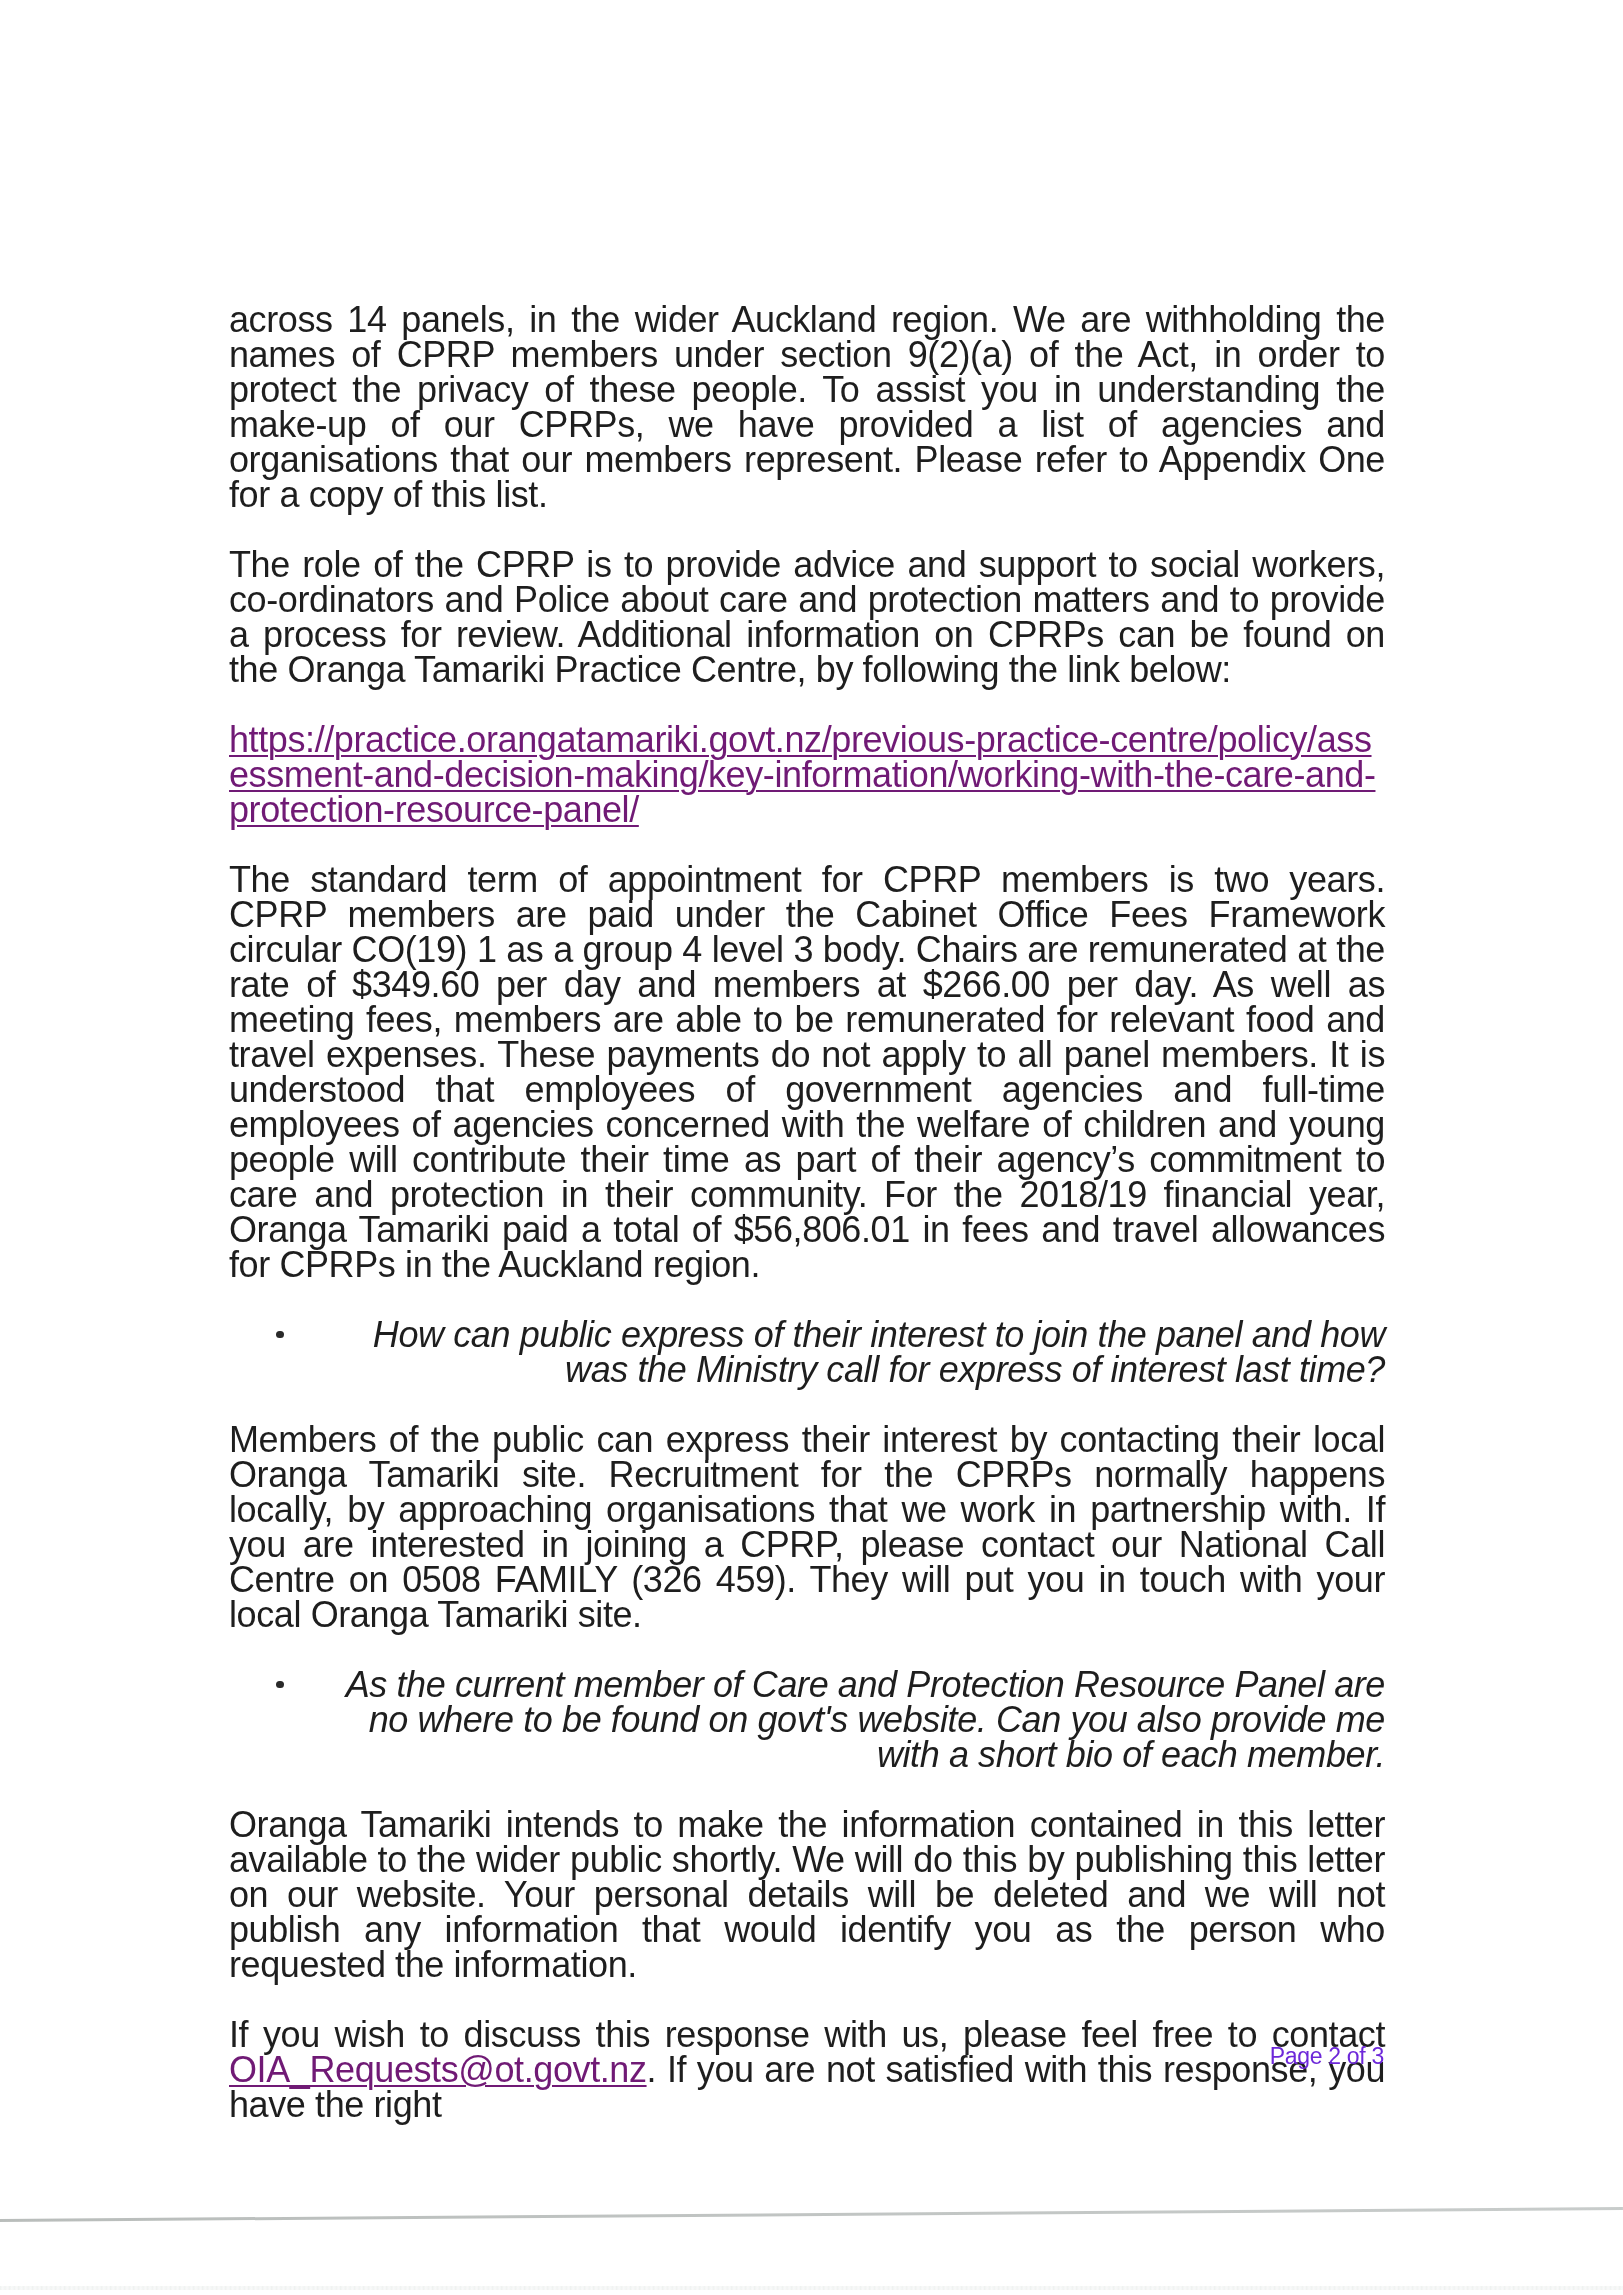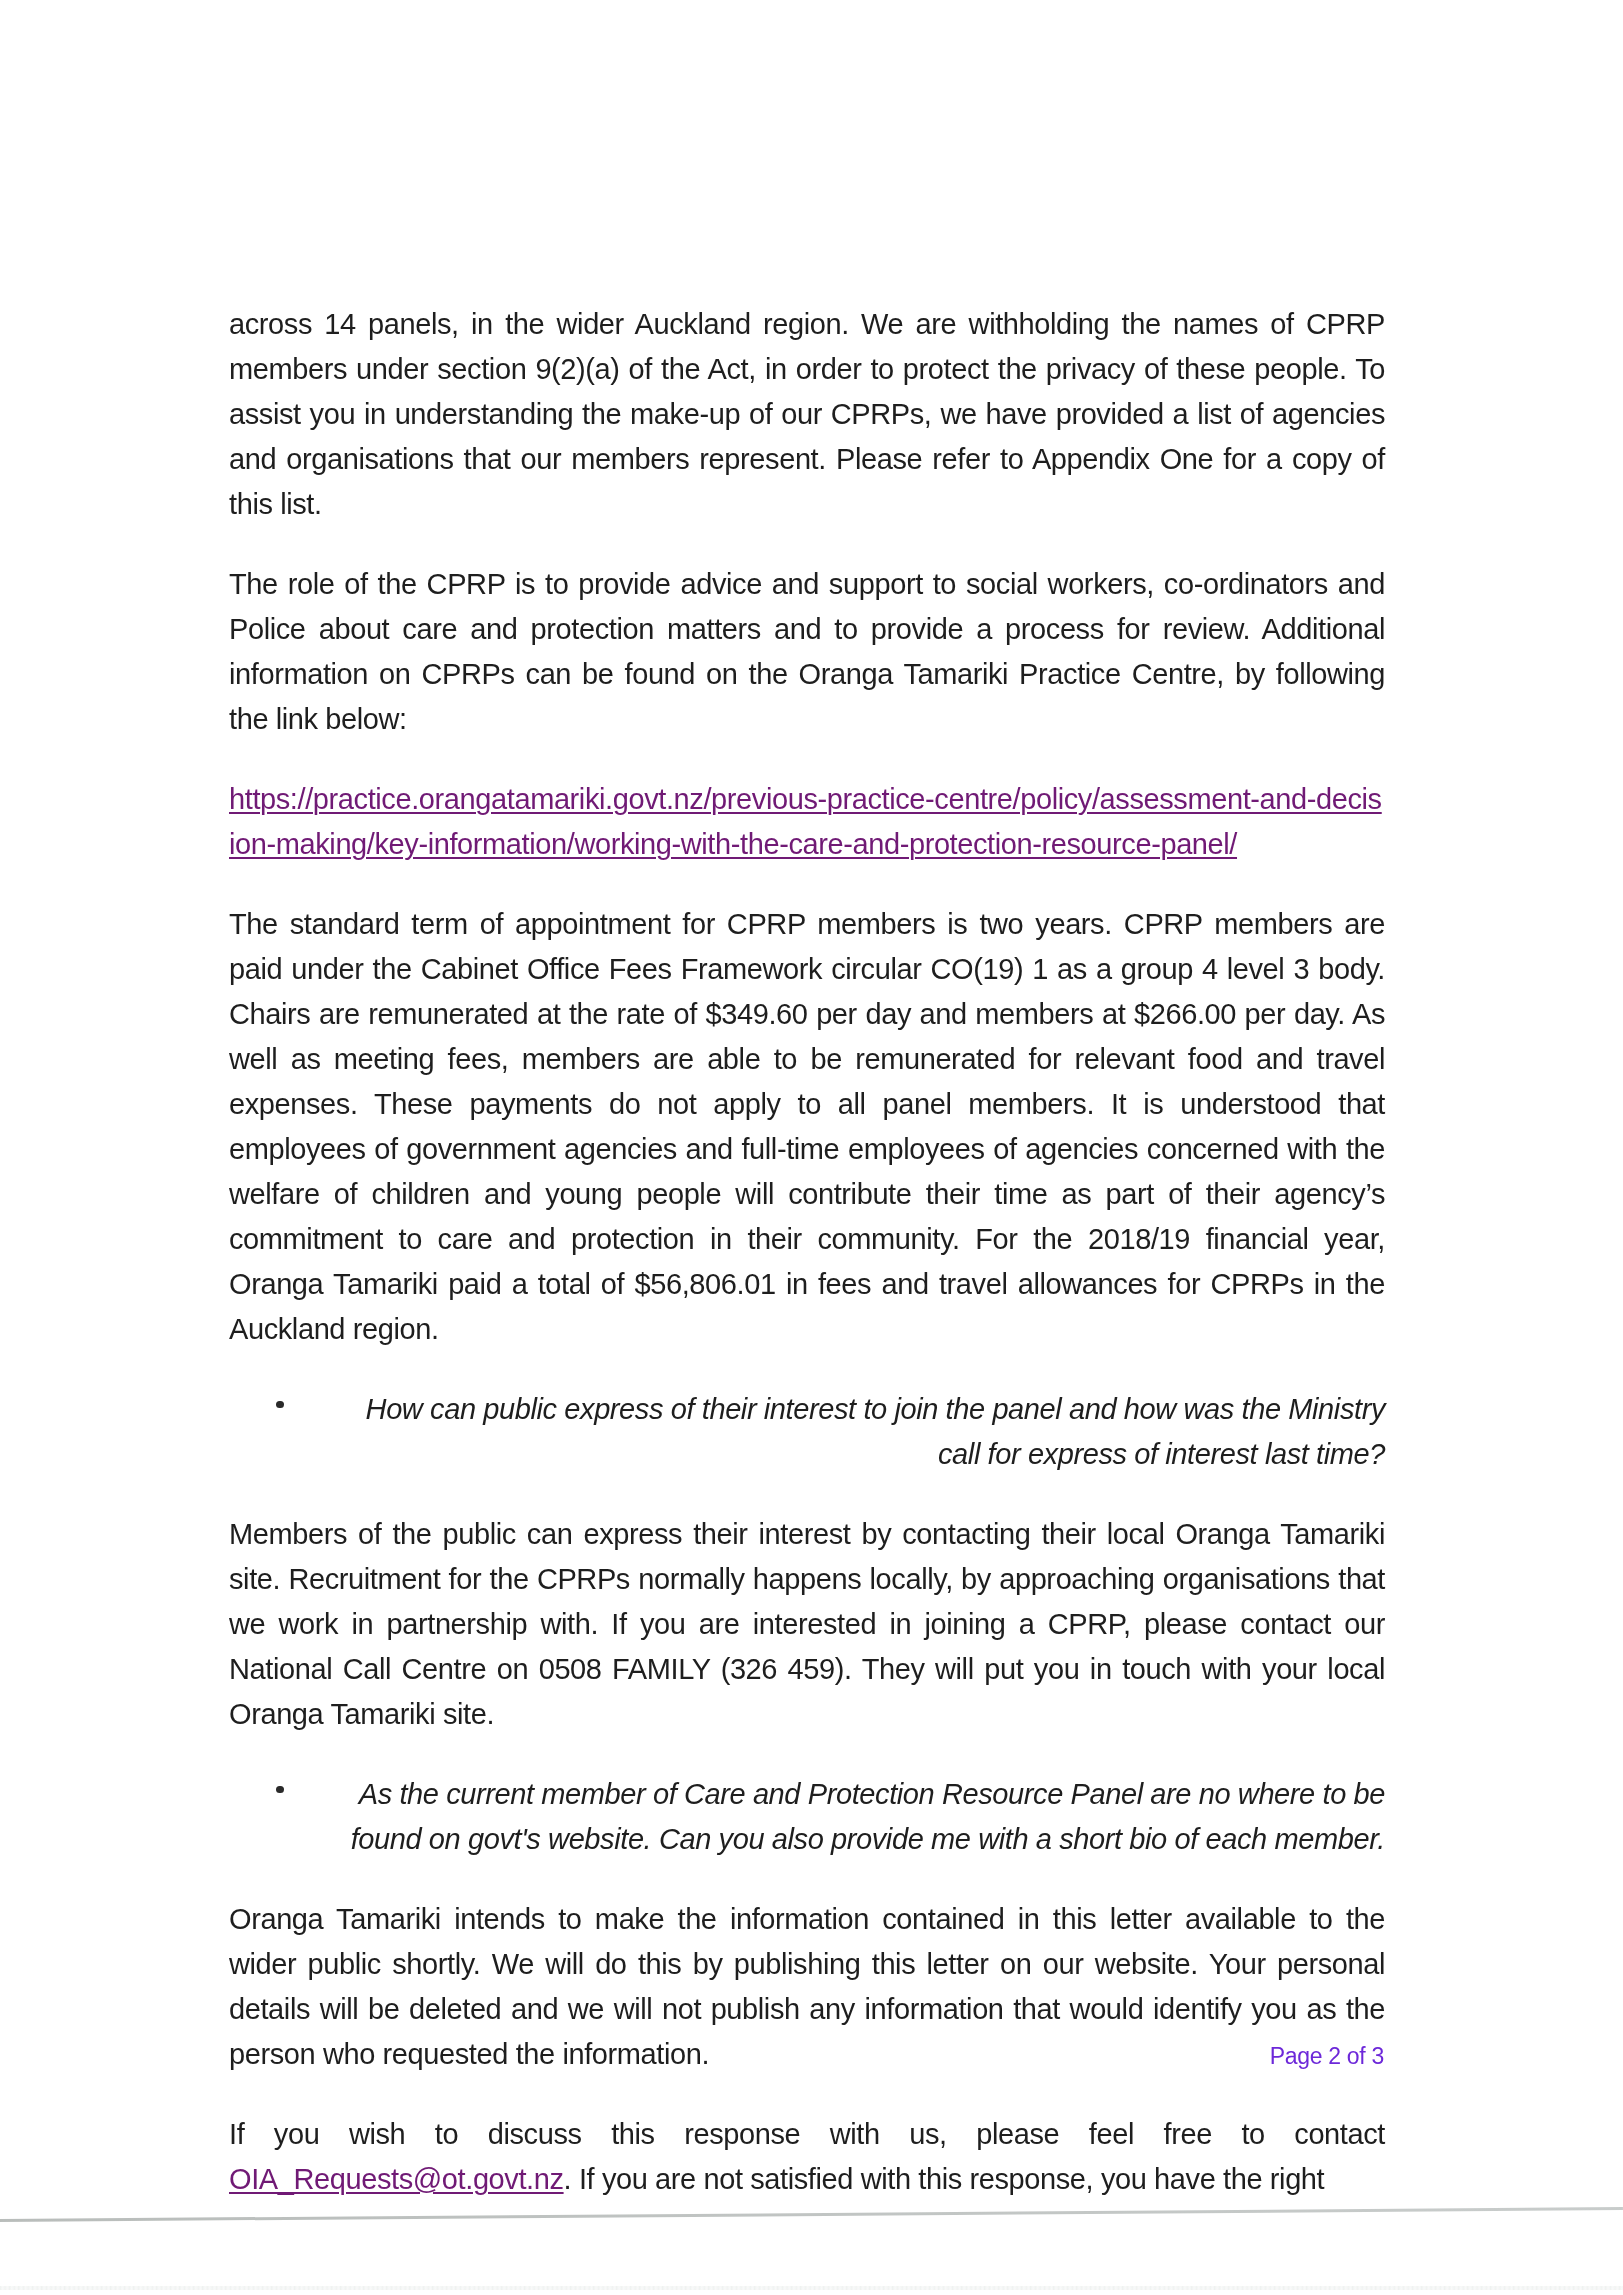--- a/index.html
+++ b/index.html
@@ -20,22 +20,22 @@
       left: 0; top: 0;
       width: 1623px;
       height: 2295px;
       background: #ffffff;
     }
     .content {
       position: absolute;
       left: 229px;
       top: 302px;
       width: 1156px;
-      font-size: 29px;
-      line-height: 45px;
+      font-size: 36px;
+      line-height: 35px;
       letter-spacing: -0.4px;
     }
     .para {
       margin: 0 0 35px 0;
       text-align: justify;
     }
     .link {
       color: #701a75;
       text-decoration: underline;
       text-decoration-thickness: 2px;

